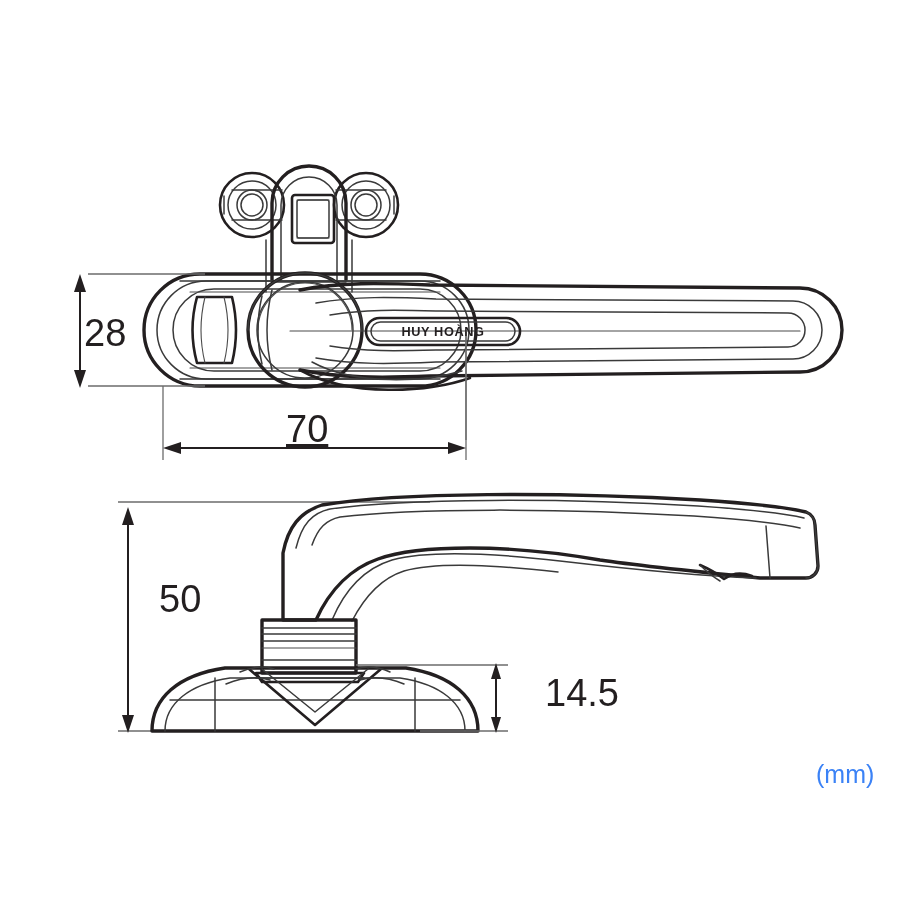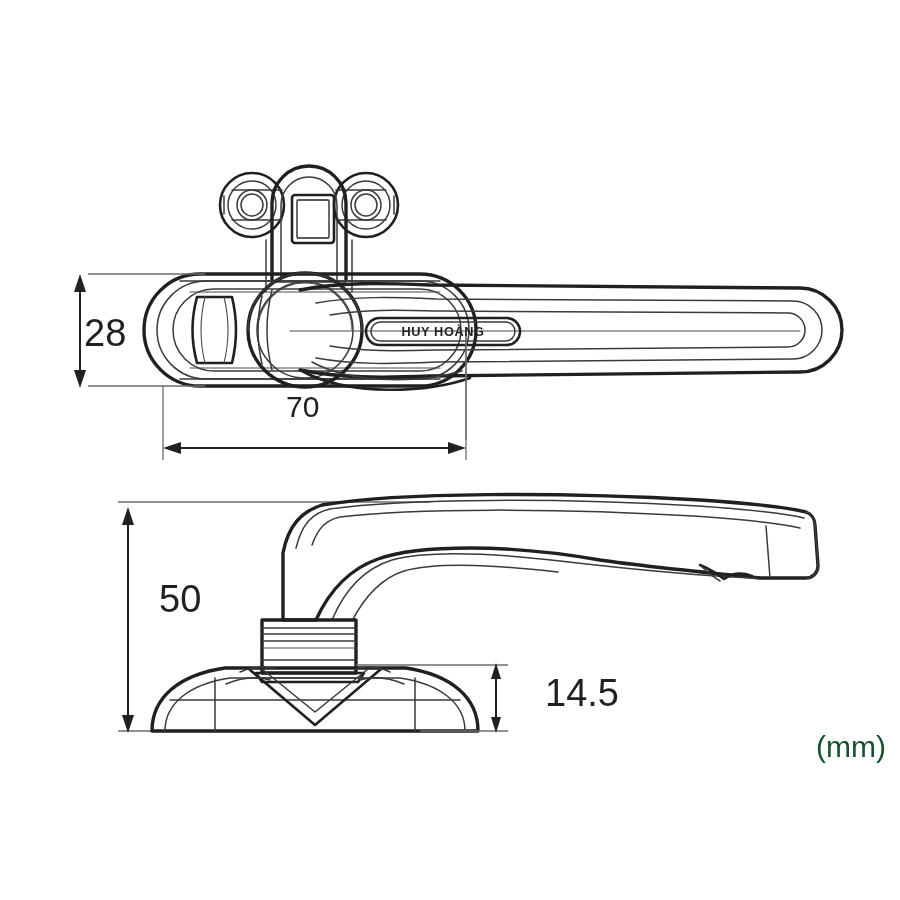--- a/index.html
+++ b/index.html
@@ -28,24 +28,24 @@
   }
   .dim-text {
     position: absolute;
     font-family: "Liberation Sans", sans-serif;
     color: #231f20;
     white-space: nowrap;
     line-height: 1;
     user-select: none;
   }
   .dim-28  { left: 84px;  top: 314px; font-size: 38px; }
-  .dim-70  { left: 286px; top: 392px; font-size: 30px; }
+  .dim-70  { left: 286px; top: 410px; font-size: 38px; text-decoration: underline; }
   .dim-50  { left: 159px; top: 580px; font-size: 38px; }
   .dim-145 { left: 530px; top: 674px; font-size: 38px; margin-left: 15px; }
-  .unit-note { left: 816px; top: 732px; font-size: 30px; color: #14532d; }
+  .unit-note { left: 816px; top: 762px; font-size: 25px; color: #3b82f6; }
   
   .outline   { fill: none; stroke: #231f20; stroke-width: 2.6; stroke-linejoin: round; stroke-linecap: round; }
   .outline-h { fill: none; stroke: #231f20; stroke-width: 3.4; stroke-linejoin: round; stroke-linecap: round; }
   .detail    { fill: none; stroke: #3a3a3a; stroke-width: 1.5; stroke-linejoin: round; stroke-linecap: round; }
   .detail-f  { fill: none; stroke: #4a4a4a; stroke-width: 1.1; stroke-linejoin: round; stroke-linecap: round; }
   .ext-line  { fill: none; stroke: #6b6b6b; stroke-width: 1.3; }
   .dim-line  { fill: none; stroke: #231f20; stroke-width: 2.0; }
   .leader    { fill: none; stroke: #6b6b6b; stroke-width: 1.3; }
 </style>
 </head>

